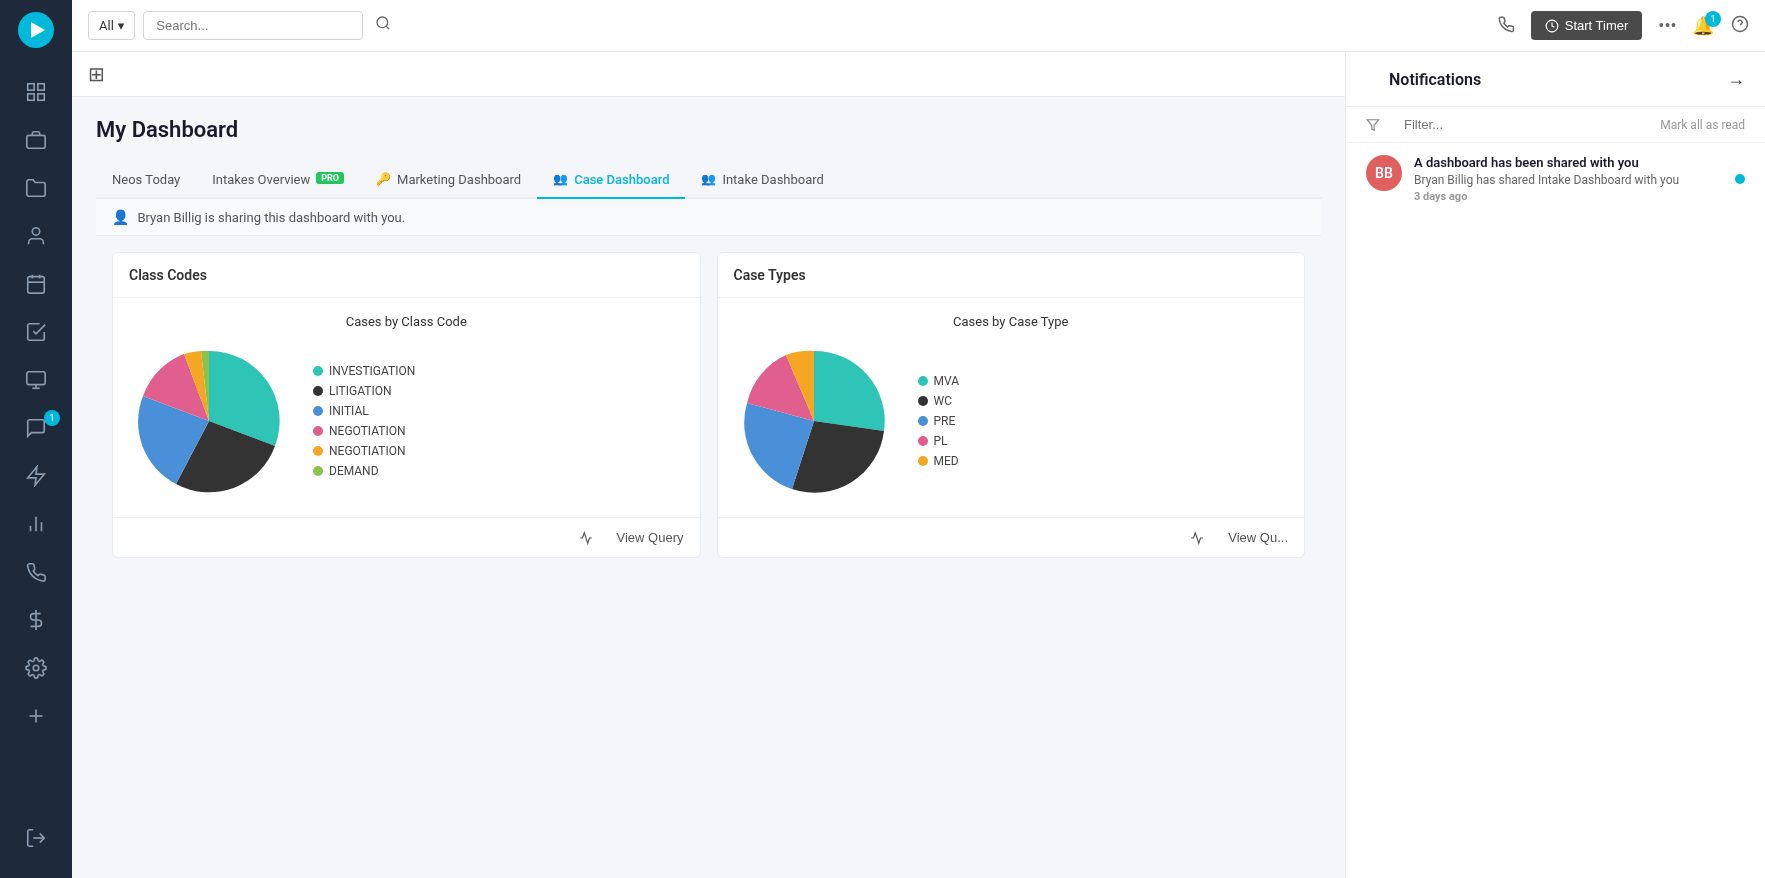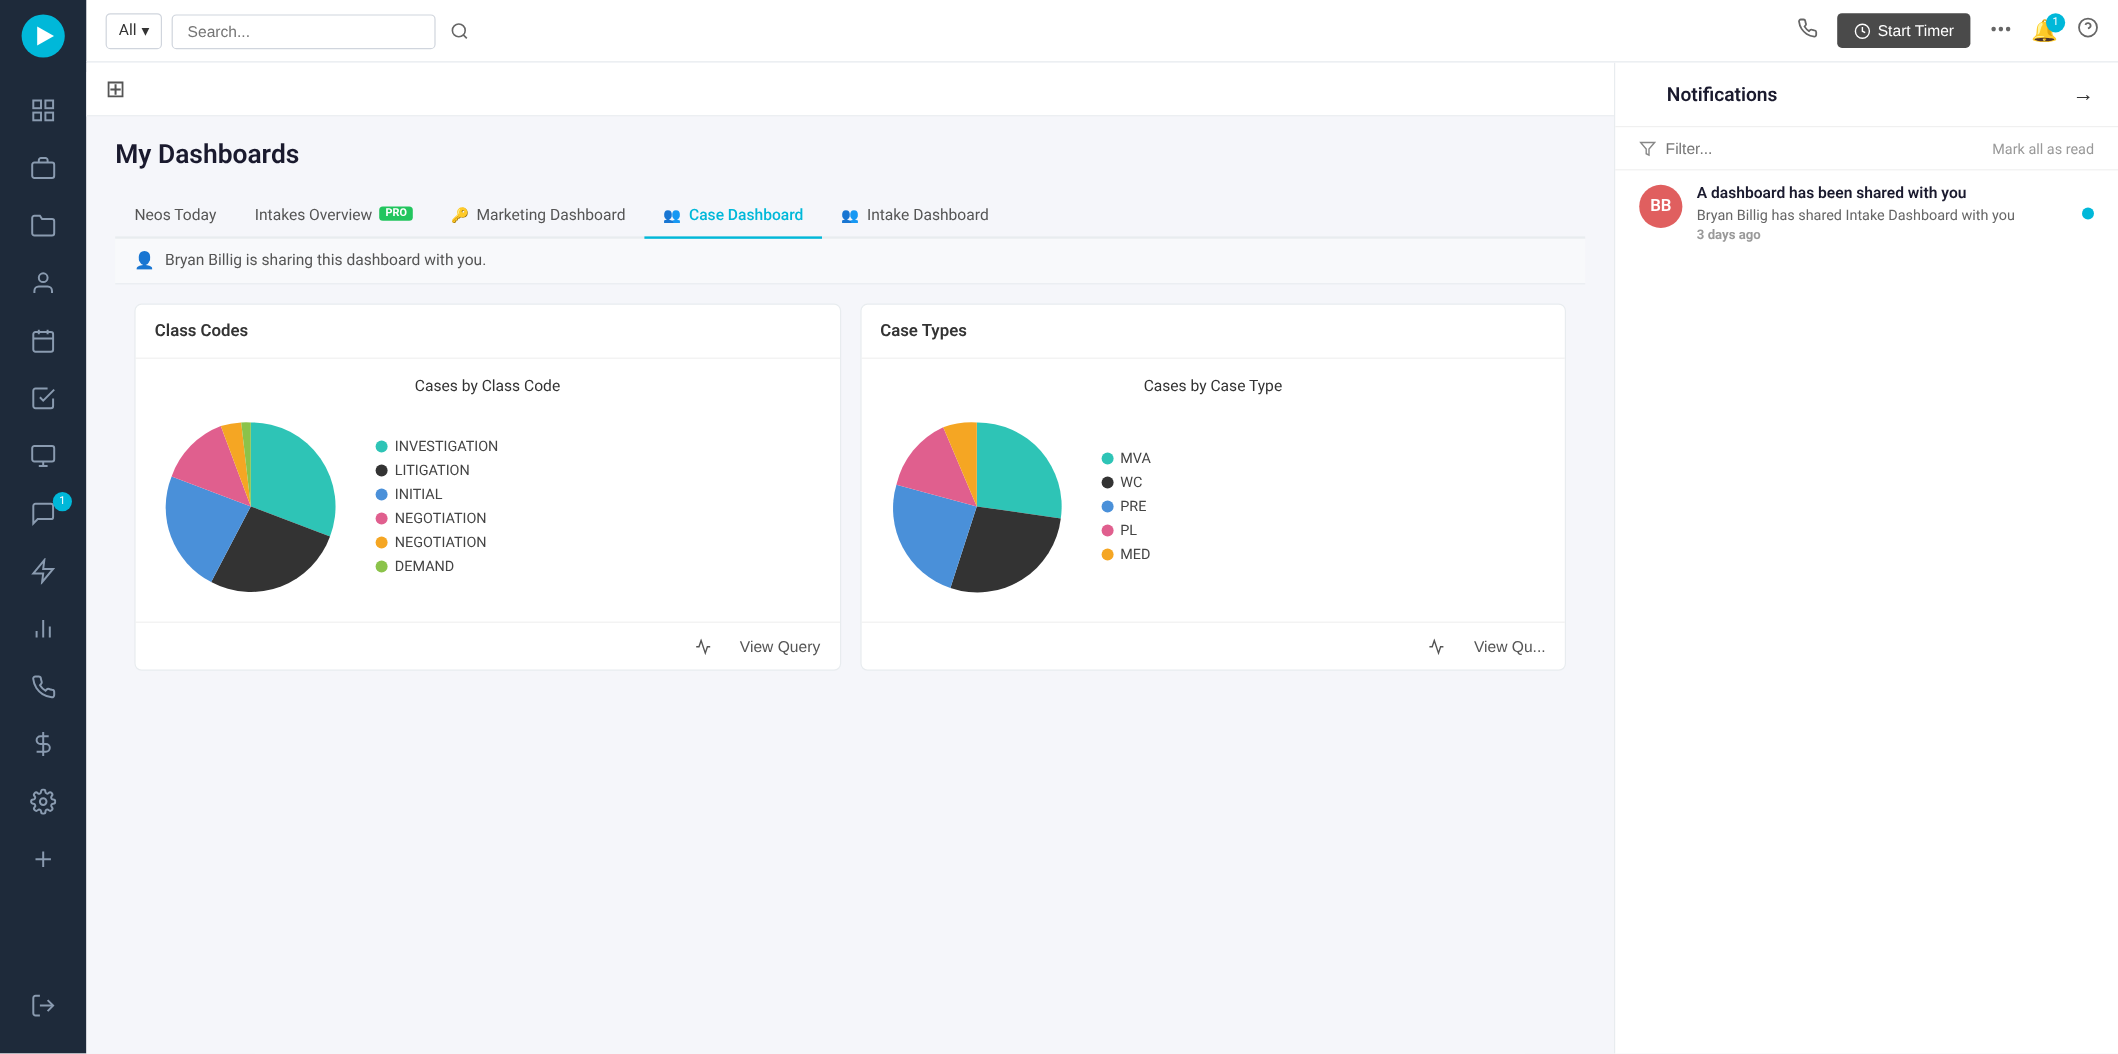--- a/index.html
+++ b/index.html
@@ -87,21 +87,21 @@
       height: 52px;
       background: white;
       display: flex;
       align-items: center;
       padding: 0 16px;
       border-bottom: 1px solid #e8ecef;
       z-index: 10;
     }
     .search-container {
       display: flex;
-      align-items: flex-end;
+      align-items: flex-start;
       gap: 8px;
       flex: 1;
     }
     .search-dropdown {
       display: flex;
       align-items: center;
       gap: 4px;
       border: 1px solid #d0d5dd;
       border-radius: 4px;
       padding: 6px 10px;
@@ -371,21 +371,21 @@
     .notif-filter {
       padding: 10px 20px;
       border-bottom: 1px solid #f0f0f0;
       display: flex;
       align-items: center;
       justify-content: space-between;
     }
     .filter-input-wrapper {
       display: flex;
       align-items: flex-end;
-      gap: 8px;
+      gap: 24px;
       flex: 1;
     }
     .filter-input {
       border: none;
       outline: none;
       font-size: 13px;
       color: #555;
       flex: 1;
     }
     .mark-all-read {
@@ -615,21 +615,21 @@
 
 <div class="main">
 
   <div class="content-panel">
 
     <div class="grid-bar">
       <span class="grid-icon">⊞</span>
     </div>
 
     <div class="page-content">
-      <h1 class="page-title">My Dashboards</h1>
+      <h1 class="page-title">My Dashboard</h1>
 
       <div class="tabs">
         <div class="tab">
           <span>Neos Today</span>
         </div>
         <div class="tab">
           <span>Intakes Overview</span>
           <span class="tab-pro-badge">PRO</span>
         </div>
         <div class="tab">

